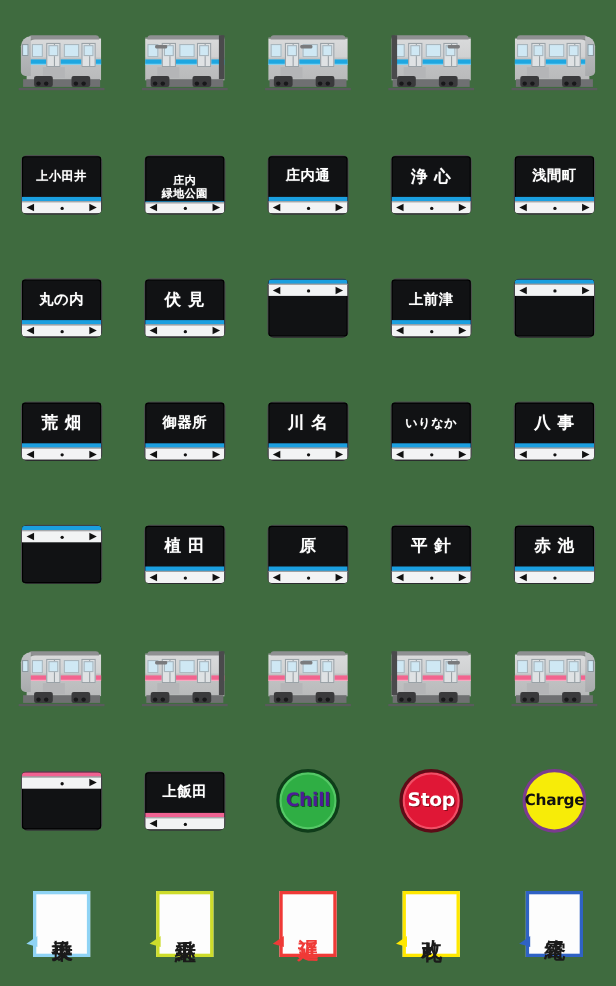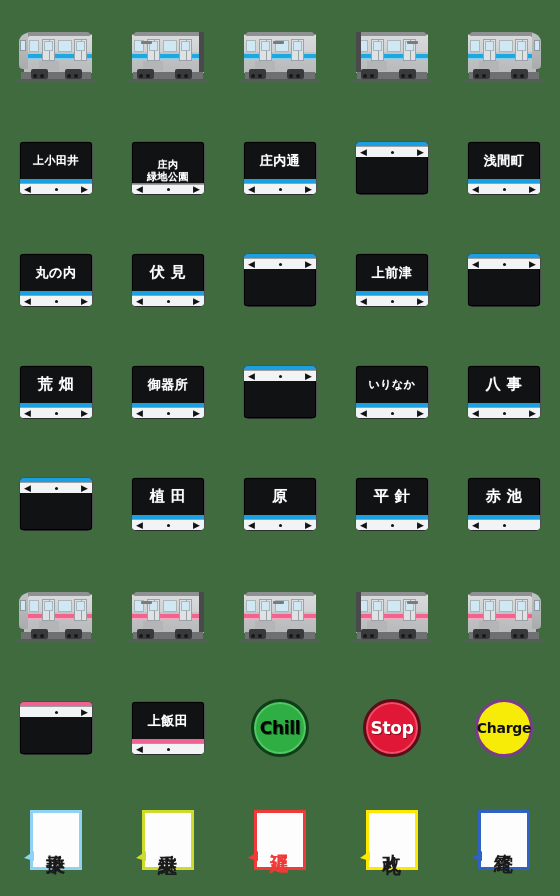--- a/index.html
+++ b/index.html
@@ -134,21 +134,21 @@
 
   
   .badge{
     width:58px;height:58px;border-radius:50%;
     display:flex;align-items:center;justify-content:center;
     box-sizing:border-box;
   }
   .badge span{font-weight:bold;letter-spacing:-.3px;}
   .badge.chill{background:#2fae44;border:3px solid #0f3d1a;
     box-shadow:inset 0 0 0 2px #55c766;}
-  .badge.chill span{color:#000000;font-size:17px;text-shadow:1px 1px 0 #15601f;}
+  .badge.chill span{color:#4c1d95;font-size:17px;text-shadow:1px 1px 0 #15601f;}
   .badge.stop{background:#e01736;border:3px solid #5c0c17;
     box-shadow:inset 0 0 0 2px #ef4f66;}
   .badge.stop span{color:#fff;font-size:17px;text-shadow:1px 1px 0 #8a0d1e;}
   .badge.charge{background:#f7ec08;border:3px solid #7a3b8f;}
   .badge.charge span{color:#111;font-size:14px;}
 
   
   .note{
     position:relative;width:52px;height:60px;
     background:#fdfdfd;
@@ -312,20 +312,21 @@
             <span class="arw">◀</span>
             <span class="dot"></span>
             <span class="arw">▶</span>
           </div>
         </div>
       </div>
     </div>
     <div class="cell">
       <div class="sign">
         <div class="sign-inner">
+          <div class="sign-name s1">浄 心</div>
           <div class="sign-line blue"></div>
           <div class="sign-arrows">
             <span class="arw">◀</span>
             <span class="dot"></span>
             <span class="arw">▶</span>
           </div>
         </div>
       </div>
     </div>
     <div class="cell">
@@ -426,20 +427,21 @@
             <span class="arw">◀</span>
             <span class="dot"></span>
             <span class="arw">▶</span>
           </div>
         </div>
       </div>
     </div>
     <div class="cell">
       <div class="sign">
         <div class="sign-inner">
+          <div class="sign-name s1">川 名</div>
           <div class="sign-line blue"></div>
           <div class="sign-arrows">
             <span class="arw">◀</span>
             <span class="dot"></span>
             <span class="arw">▶</span>
           </div>
         </div>
       </div>
     </div>
     <div class="cell">

